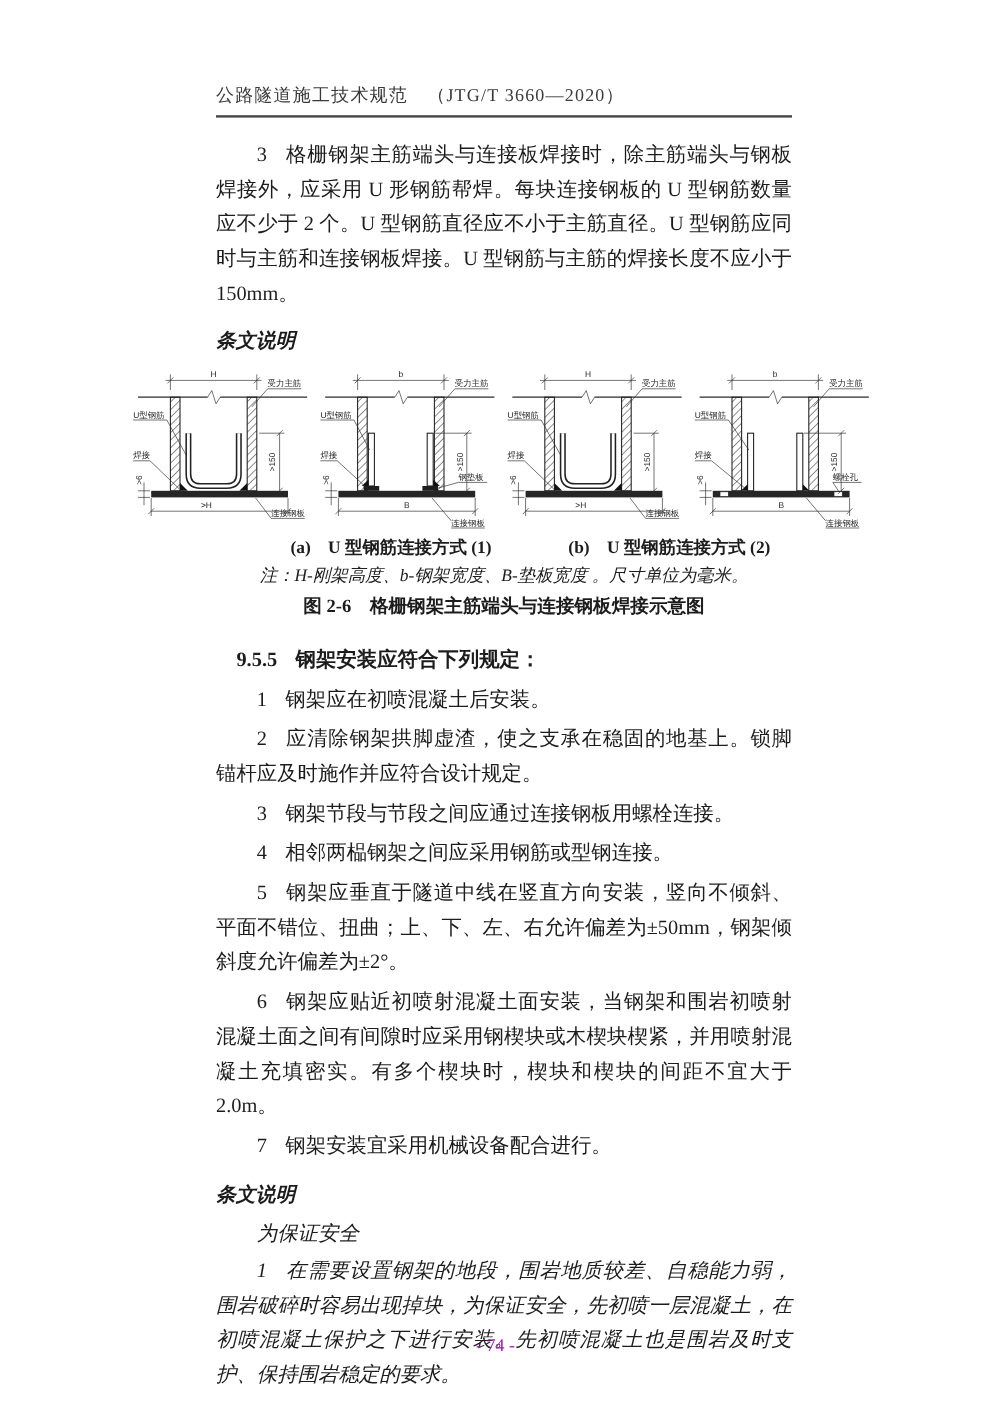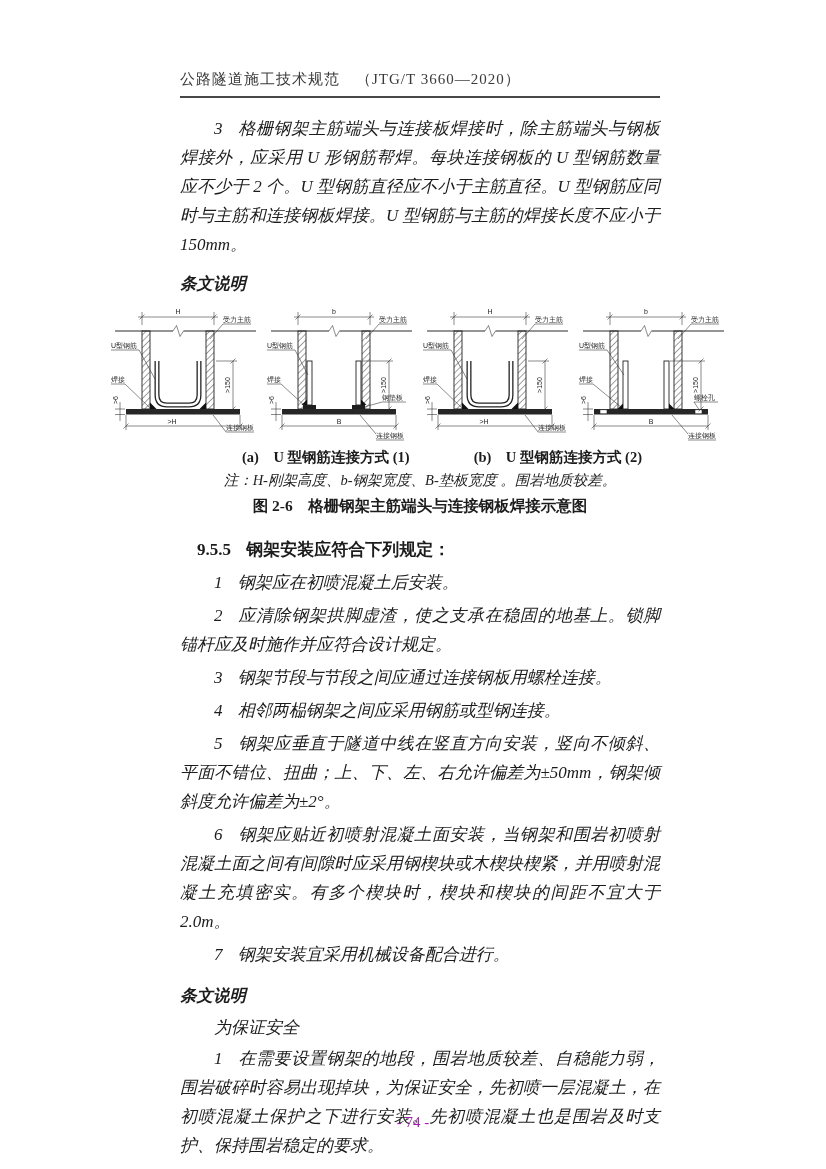--- a/index.html
+++ b/index.html
@@ -18,21 +18,21 @@
   .doc-header {
     font-size: 15px; color: #3a3a3a;
     letter-spacing: 1px;
     padding-bottom: 7px;
     border-bottom: 2.5px solid #474747;
   }
   
   .para {
     font-size: 17px; line-height: 29px;
     text-align: justify; text-indent: 2em;
-    margin: 0; margin-top: 16px; font-style: italic;
+    margin: 0; margin-top: 16px;
   }
   .num { margin-right: 0.9em; }
   .item { margin-top: 4px; }
   .commentary-heading {
     font-weight: bold; font-style: italic;
     font-size: 16.5px; line-height: 22px;
     margin: 0; margin-top: 14px;
   }
   .commentary-text { font-style: italic; }
   .sec-heading {
@@ -280,21 +280,21 @@
         <text x="110" y="135">连接钢板</text>
         <line class="tn" x1="110" y1="137" x2="138" y2="137"></line>
           <line class="tn" x1="94" y1="112" x2="110" y2="131"></line>
       </svg>
     </div>
 
     <div class="captions">
       <span>(a)　U 型钢筋连接方式 (1)</span>
       <span>(b)　U 型钢筋连接方式 (2)</span>
     </div>
-    <div class="fig-note">注：H-刚架高度、b-钢架宽度、B-垫板宽度 。围岩地质较差。</div>
+    <div class="fig-note">注：H-刚架高度、b-钢架宽度、B-垫板宽度 。尺寸单位为毫米。</div>
     <div class="fig-title">图 2-6　格栅钢架主筋端头与连接钢板焊接示意图</div>
   </div>
 
   <p class="sec-heading"><span class="num">9.5.5</span><span>钢架安装应符合下列规定：</span></p>
 
   <p class="para item"><span class="num">1</span><span>钢架应在初喷混凝土后安装。</span></p>
   <p class="para item"><span class="num">2</span><span>应清除钢架拱脚虚渣，使之支承在稳固的地基上。锁脚锚杆应及时施作并应符合设计规定。</span></p>
   <p class="para item"><span class="num">3</span><span>钢架节段与节段之间应通过连接钢板用螺栓连接。</span></p>
   <p class="para item"><span class="num">4</span><span>相邻两榀钢架之间应采用钢筋或型钢连接。</span></p>
   <p class="para item"><span class="num">5</span><span>钢架应垂直于隧道中线在竖直方向安装，竖向不倾斜、平面不错位、扭曲；上、下、左、右允许偏差为±50mm，钢架倾斜度允许偏差为±2°。</span></p>

